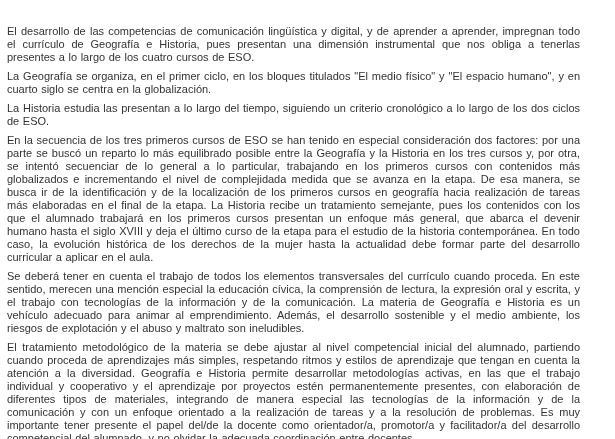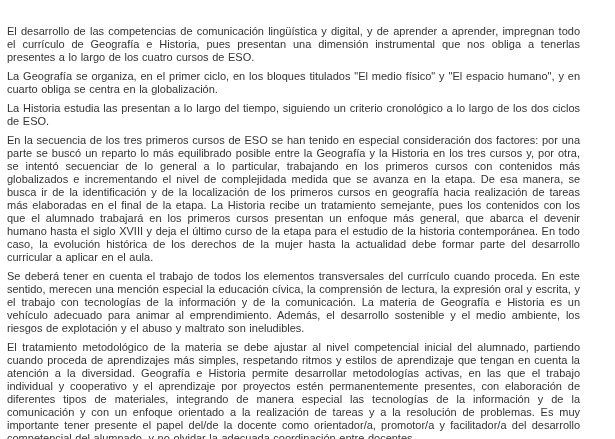--- a/index.html
+++ b/index.html
@@ -31,18 +31,18 @@
   }
   .page p:last-child {
     margin-bottom: 0;
   }
 </style>
 </head>
 <body>
 
 <div class="page">
   <p>El desarrollo de las competencias de comunicación lingüística y digital, y de aprender a aprender, impregnan todo el currículo de Geografía e Historia, pues presentan una dimensión instrumental que nos obliga a tenerlas presentes a lo largo de los cuatro cursos de ESO.</p>
-  <p>La Geografía se organiza, en el primer ciclo, en los bloques titulados "El medio físico" y "El espacio humano", y en cuarto obliga se centra en la globalización.</p>
+  <p>La Geografía se organiza, en el primer ciclo, en los bloques titulados "El medio físico" y "El espacio humano", y en cuarto siglo se centra en la globalización.</p>
   <p>La Historia estudia las presentan a lo largo del tiempo, siguiendo un criterio cronológico a lo largo de los dos ciclos de ESO.</p>
   <p>En la secuencia de los tres primeros cursos de ESO se han tenido en especial consideración dos factores: por una parte se buscó un reparto lo más equilibrado posible entre la Geografía y la Historia en los tres cursos y, por otra, se intentó secuenciar de lo general a lo particular, trabajando en los primeros cursos con contenidos más globalizados e incrementando el nivel de complejidada medida que se avanza en la etapa. De esa manera, se busca ir de la identificación y de la localización de los primeros cursos en geografía hacia realización de tareas más elaboradas en el final de la etapa. La Historia recibe un tratamiento semejante, pues los contenidos con los que el alumnado trabajará en los primeros cursos presentan un enfoque más general, que abarca el devenir humano hasta el siglo XVIII y deja el último curso de la etapa para el estudio de la historia contemporánea. En todo caso, la evolución histórica de los derechos de la mujer hasta la actualidad debe formar parte del desarrollo curricular a aplicar en el aula.</p>
   <p>Se deberá tener en cuenta el trabajo de todos los elementos transversales del currículo cuando proceda. En este sentido, merecen una mención especial la educación cívica, la comprensión de lectura, la expresión oral y escrita, y el trabajo con tecnologías de la información y de la comunicación. La materia de Geografía e Historia es un vehículo adecuado para animar al emprendimiento. Además, el desarrollo sostenible y el medio ambiente, los riesgos de explotación y el abuso y maltrato son ineludibles.</p>
   <p>El tratamiento metodológico de la materia se debe ajustar al nivel competencial inicial del alumnado, partiendo cuando proceda de aprendizajes más simples, respetando ritmos y estilos de aprendizaje que tengan en cuenta la atención a la diversidad. Geografía e Historia permite desarrollar metodologías activas, en las que el trabajo individual y cooperativo y el aprendizaje por proyectos estén permanentemente presentes, con elaboración de diferentes tipos de materiales, integrando de manera especial las tecnologías de la información y de la comunicación y con un enfoque orientado a la realización de tareas y a la resolución de problemas. Es muy importante tener presente el papel del/de la docente como orientador/a, promotor/a y facilitador/a del desarrollo competencial del alumnado, y no olvidar la adecuada coordinación entre docentes.</p>
 </div>
 
 </body></html>

